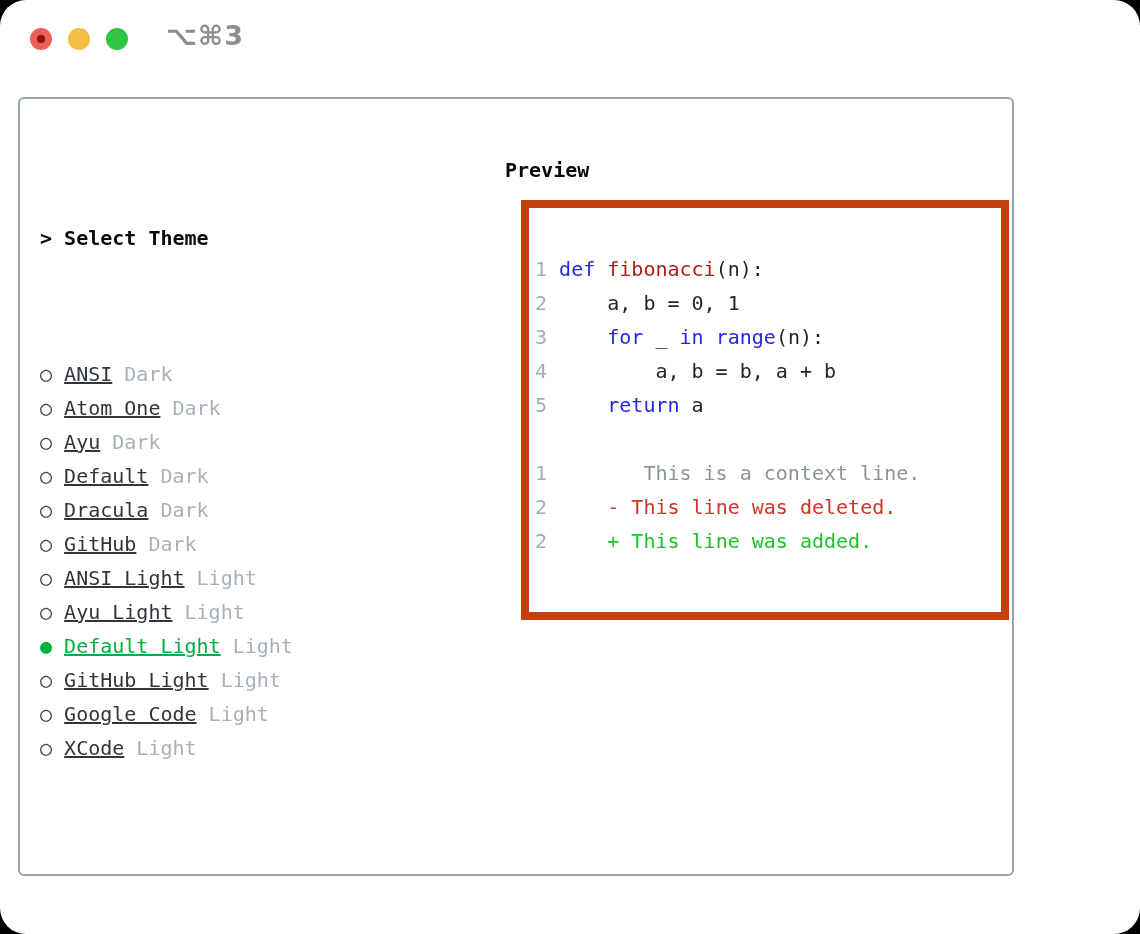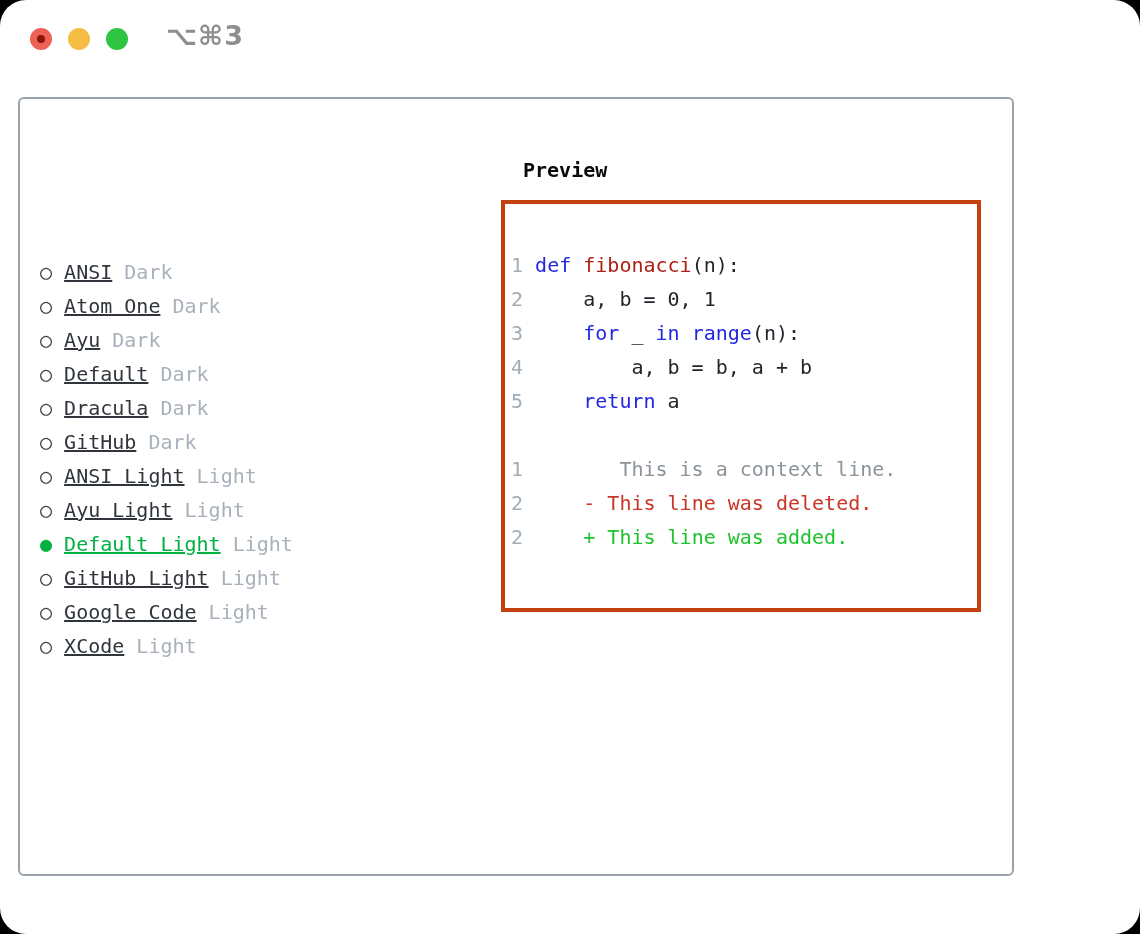--- a/index.html
+++ b/index.html
@@ -29,43 +29,44 @@
   .row .marker{color:#3c4248;}
   .row .name{color:#30353b;text-decoration:underline;}
   .row .variant{color:#a8b1bb;}
   .row.selected .marker,.row.selected .name{color:#00b141;}
   .header-row{font-weight:bold;color:#0a0a0a;}
   .header-row .cursor{color:#0a0a0a;}
   .gap{height:34px;}
 
   
   .preview-area{position:absolute;left:477px;top:54px;width:500px;}
-  .preview-title{font-weight:bold;color:#0a0a0a;margin-left:26px;}
-  .preview-box{position:absolute;left:4px;top:47px;width:472px;height:404px;
-               border:4px solid #c2410c;background:#fff;}
+  .preview-title{font-weight:bold;color:#0a0a0a;margin-left:8px;}
+  .preview-box{position:absolute;left:24px;top:47px;width:472px;height:404px;
+               border:8px solid #c2410c;background:#fff;}
   .code{padding:44px 0 0 6px;}
   .code-line{height:34px;}
 </style>
 </head>
 <body>
 
 <div class="window">
 
   <div class="titlebar">
     <div class="light light-close">
       <div class="dot"></div>
     </div>
     <div class="light light-min"></div>
     <div class="light light-zoom"></div>
     <div class="win-title">⌥⌘3</div>
   </div>
 
   <div class="panel">
 
     <div class="theme-list mono">
+      <div class="row header-row"><span class="cursor">&gt; </span><span>Select Theme</span></div>
 
       <div><div class="row"><span class="marker">○ </span><span class="name">ANSI</span><span class="variant"> Dark</span></div><div class="row"><span class="marker">○ </span><span class="name">Atom One</span><span class="variant"> Dark</span></div><div class="row"><span class="marker">○ </span><span class="name">Ayu</span><span class="variant"> Dark</span></div><div class="row"><span class="marker">○ </span><span class="name">Default</span><span class="variant"> Dark</span></div><div class="row"><span class="marker">○ </span><span class="name">Dracula</span><span class="variant"> Dark</span></div><div class="row"><span class="marker">○ </span><span class="name">GitHub</span><span class="variant"> Dark</span></div><div class="row"><span class="marker">○ </span><span class="name">ANSI Light</span><span class="variant"> Light</span></div><div class="row"><span class="marker">○ </span><span class="name">Ayu Light</span><span class="variant"> Light</span></div><div class="row selected"><span class="marker">● </span><span class="name">Default Light</span><span class="variant"> Light</span></div><div class="row"><span class="marker">○ </span><span class="name">GitHub Light</span><span class="variant"> Light</span></div><div class="row"><span class="marker">○ </span><span class="name">Google Code</span><span class="variant"> Light</span></div><div class="row"><span class="marker">○ </span><span class="name">XCode</span><span class="variant"> Light</span></div></div>
 
       <div class="gap"></div>
 
       
       
 
       
 

